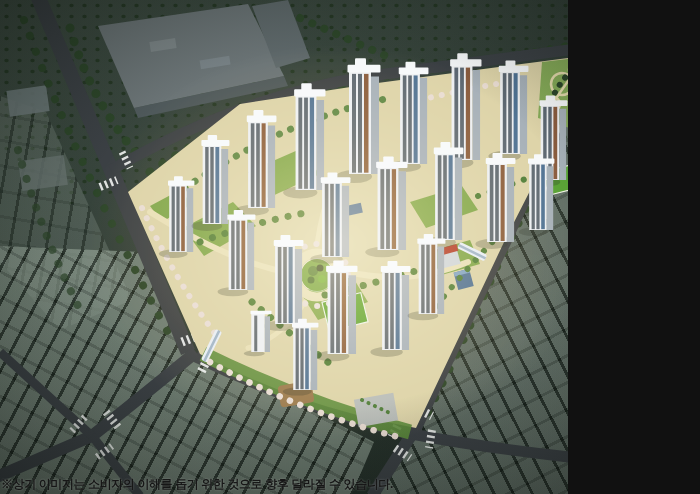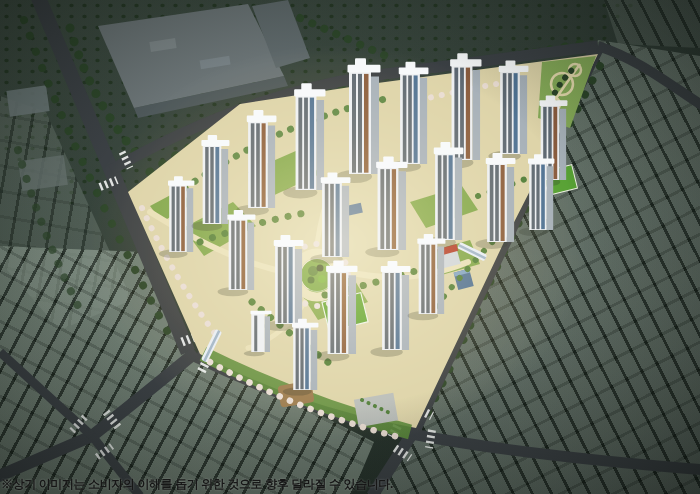--- a/index.html
+++ b/index.html
@@ -1,17 +1,17 @@
 <!DOCTYPE html>
 <html><head>
 <meta charset="utf-8">
 <style>
   html,body{margin:0;padding:0;background:#111;}
   .stage{
-    position:relative;width:700px;height:494px;overflow:hidden;
+    position:relative;width:568px;height:494px;overflow:hidden;
     font-family:"Liberation Sans",sans-serif;
     background:linear-gradient(155deg,#3e4c42 0%,#36433b 32%,#2b3730 60%,#212b25 100%);
   }
   .stage *{box-sizing:border-box;}
   .tex{position:absolute;inset:0;pointer-events:none;}
   
   #texVegTop{
     background-image:radial-gradient(rgba(33,52,31,.85) 0 1.6px,transparent 2.6px);
     background-size:13px 11px;opacity:.95;
     clip-path:polygon(0 0,640px 0,600px 46px,380px 72px,170px 178px,64px 206px,0 150px);

